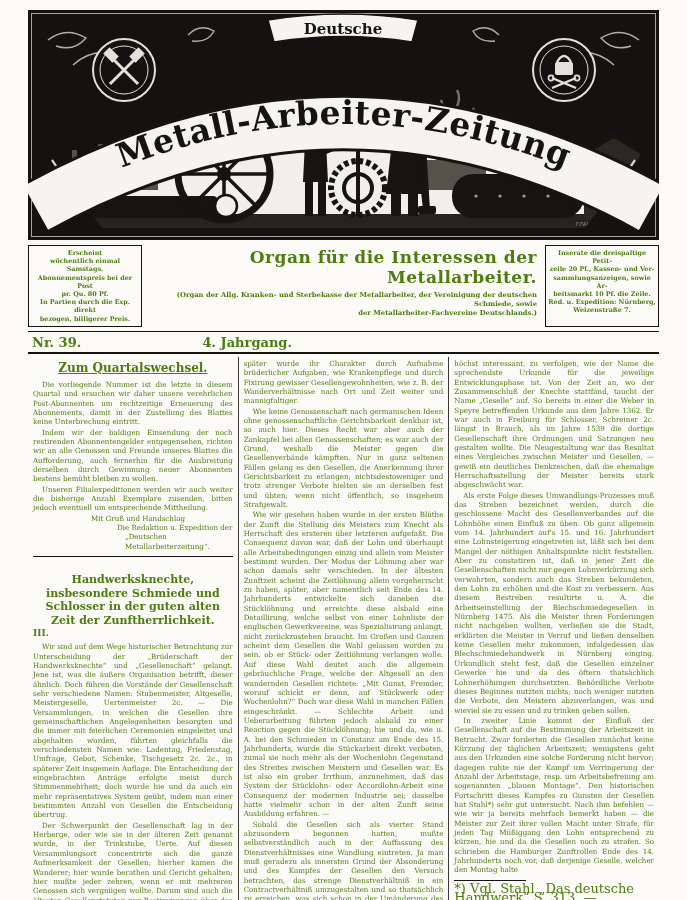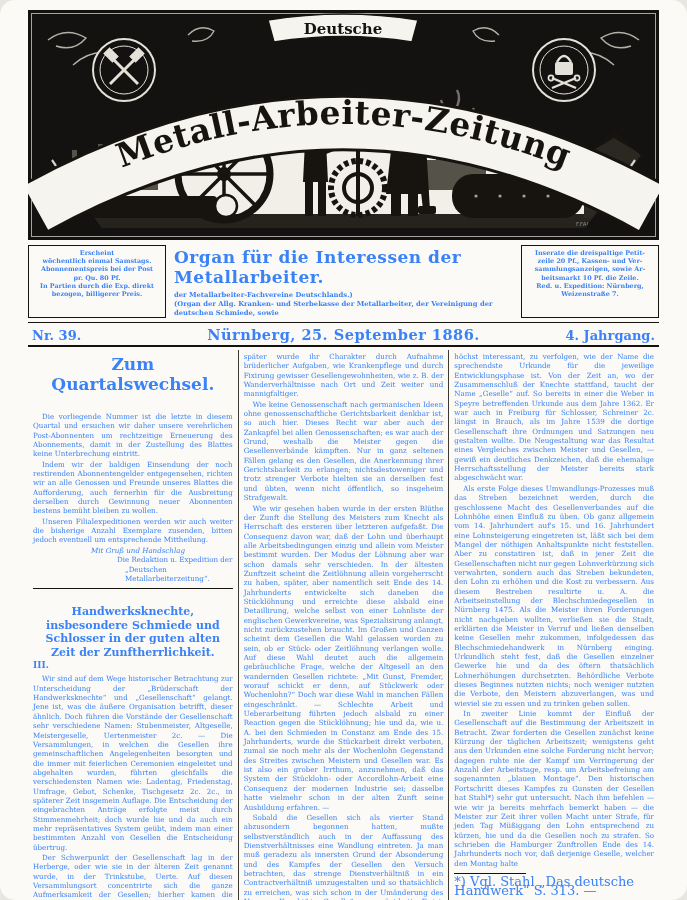--- a/index.html
+++ b/index.html
@@ -1,58 +1,57 @@
 <!DOCTYPE html>
 <html><head>
 <meta charset="utf-8">
 <style>
   html,body{margin:0;padding:0;background:#e8e6e0;}
   .page{
     position:relative;width:687px;height:900px;margin:0 auto;
-    background:#fbfaf6;color:#3b82f6;overflow:hidden;
+    background:#fbfaf6;color:#4d7c0f;overflow:hidden;
     font-family:"DejaVu Serif","Liberation Serif",serif;
-    border-radius:15px;
   }
   .inner{position:absolute;left:28px;right:28px;top:10px;}
 
   
   .masthead{position:relative;width:631px;height:230px;background:#141210;}
   .masthead svg{display:block;width:100%;height:100%;}
 
   
   .info-row{display:flex;margin-top:5px;align-items:stretch;}
   .info-box{
-    width:138px;border:1px solid #16130f;padding:3px 2px;
+    width:114px;border:1px solid #16130f;padding:3px 2px;
     font-size:6.4px;line-height:8.2px;text-align:center;font-weight:bold;
     box-sizing:border-box;
   }
-  .info-center{flex:1;text-align:left;padding:0 8px;}
+  .info-center{flex:1;text-align:right;padding:0 8px;}
   .organ-title{font-size:17px;font-weight:bold;letter-spacing:.5px;margin-top:2px;}
   .organ-sub{font-size:6.8px;font-weight:bold;line-height:9px;margin-top:4px;}
 
   .rule-thin{border-top:1px solid #16130f;margin-top:4px;}
   .dateline{display:flex;align-items:baseline;padding:3px 4px 2px;}
   .dl-issue{width:130px;font-size:13px;font-weight:bold;}
   .dl-center{flex:1;text-align:center;font-size:14.5px;font-weight:bold;letter-spacing:.5px;}
   .dl-vol{width:130px;text-align:right;font-size:13px;font-weight:bold;}
   .rule-thick{border-top:2px solid #16130f;}
 
   
   .columns{display:flex;height:556px;overflow:hidden;margin-top:3px;}
   .col{flex:1;padding:2px 5px 0;overflow:hidden;}
   .col+.col{border-left:1px solid #3c3933;}
-  .headline{font-size:17px;font-weight:bold;text-align:center;margin:2px 0 18px;}
+  .headline{font-size:12px;font-weight:bold;text-align:center;margin:2px 0 5px;text-decoration:underline;}
   .headline2{font-size:11px;font-weight:bold;text-align:center;line-height:13.5px;margin:16px 0 1px;}
   .sect-no{font-size:9px;font-weight:bold;margin:1px 0 4px;}
   .para{
     font-size:7.1px;line-height:9.35px;text-align:justify;
     text-indent:9px;margin:0 0 1px;
   }
   .sign-line{font-size:7.1px;line-height:9.4px;}
-  .s1{padding-left:58px;font-style:italic;}
+  .s1{padding-left:58px;}
   .s2{padding-left:84px;}
   .s3{padding-left:92px;}
   .article-rule{border-top:1px solid #16130f;margin:5px 0 2px;}
   .footnote-rule{width:72px;border-top:1px solid #16130f;margin:5px 0 3px;}
   .footnote{font-size:13px;line-height:9px;}
 </style>
 </head>
 <body>
 
 <div class="page">
@@ -200,39 +199,38 @@
         <div>Erscheint</div>
         <div>wöchentlich einmal Samstags.</div>
         <div>Abonnementspreis bei der Post</div>
         <div>pr. Qu. 80 Pf.</div>
         <div>In Partien durch die Exp. direkt</div>
         <div>bezogen, billigerer Preis.</div>
       </div>
       <div class="info-center">
         <div class="organ-title">Organ für die Interessen der Metallarbeiter.</div>
         <div class="organ-sub">
+          <div>(Organ der Allg. Kranken- und Sterbekasse der Metallarbeiter, der Vereinigung der deutschen Schmiede, sowie</div>
           <div>der Metallarbeiter-Fachvereine Deutschlands.)</div>
-          <div>(Organ der Allg. Kranken- und Sterbekasse der Metallarbeiter, der Vereinigung der deutschen Schmiede, sowie</div>
         </div>
       </div>
       <div class="info-box">
         <div>Inserate die dreispaltige Petit-</div>
         <div>zeile 20 Pf., Kassen- und Ver-</div>
         <div>sammlungsanzeigen, sowie Ar-</div>
         <div>beitsmarkt 10 Pf. die Zeile.</div>
         <div>Red. u. Expedition: Nürnberg,</div>
         <div>Weizenstraße 7.</div>
       </div>
     </div>
 
     <div class="rule-thin"></div>
 
     <div class="dateline">
       <div class="dl-issue">Nr. 39.</div>
-      <div class="dl-center">Nürnberg, 25. September 1886.</div>
       <div class="dl-vol">4. Jahrgang.</div>
     </div>
 
     <div class="rule-thick"></div>
 
     <div class="columns">
 
       <div class="col">
         <div class="headline">Zum Quartalswechsel.</div>
         <p class="para">Die vorliegende Nummer ist die letzte in diesem Quartal und ersuchen wir daher unsere verehrlichen Post-Abonnenten um rechtzeitige Erneuerung des Abonnements, damit in der Zustellung des Blattes keine Unterbrechung eintritt.</p>

